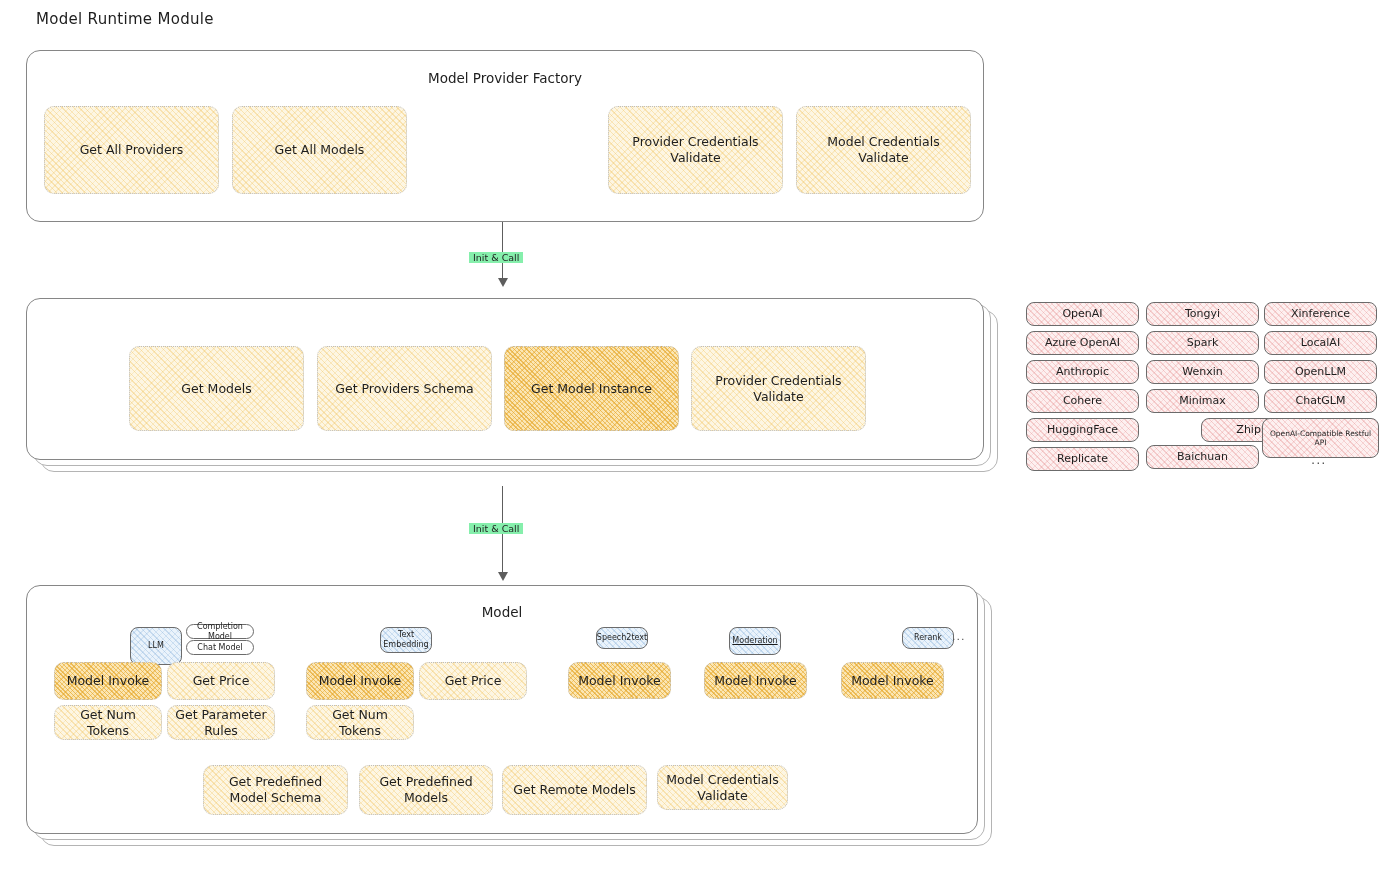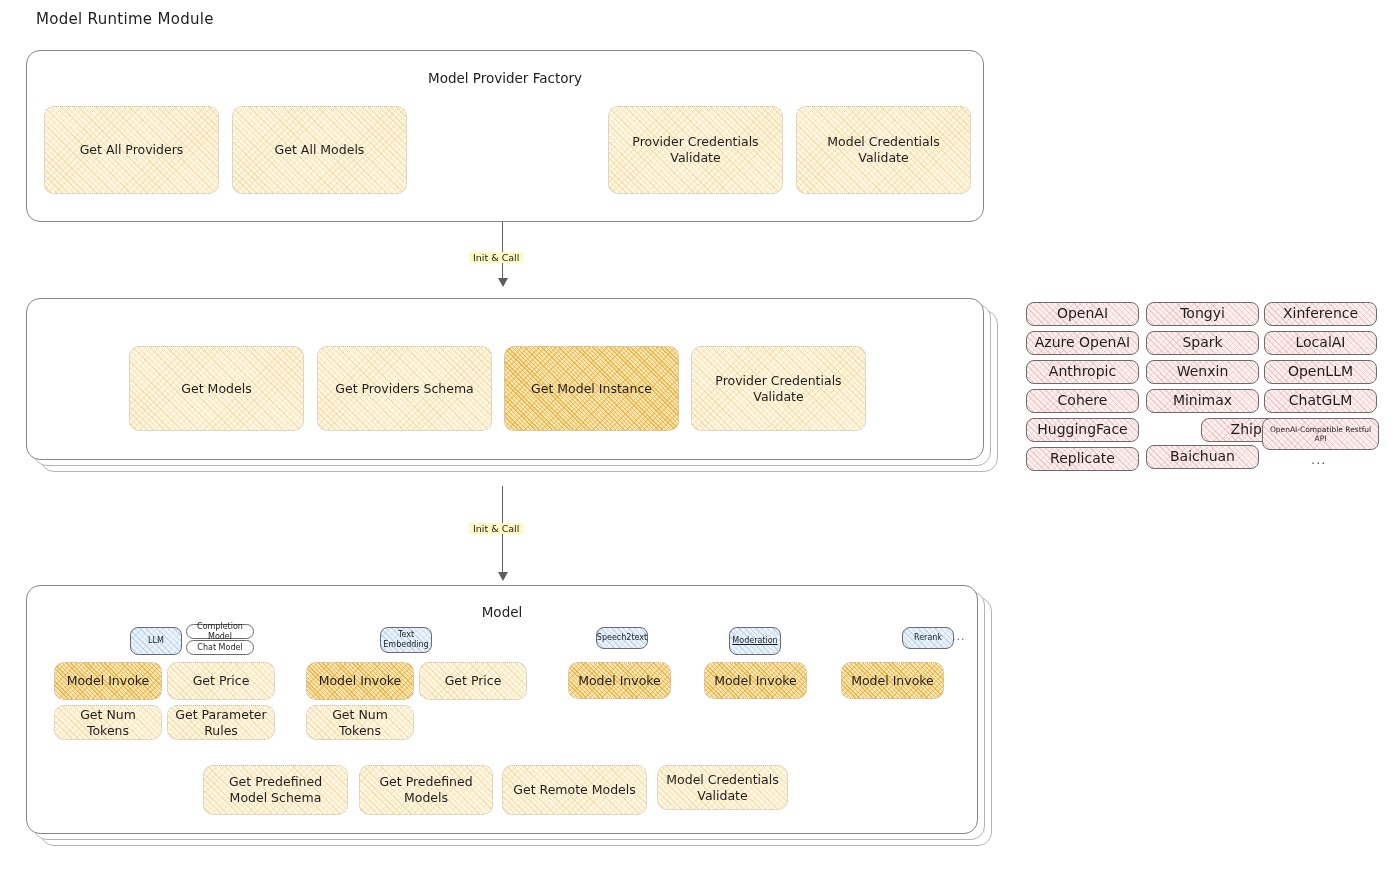--- a/index.html
+++ b/index.html
@@ -69,21 +69,21 @@
       repeating-linear-gradient(-45deg, rgba(228,163,32,.42) 0 1px, rgba(0,0,0,0) 1px 4px);
   }
   
   .n-pink{
     background-color:#fdf0f0;
     background-image:
       repeating-linear-gradient(45deg, rgba(224,120,120,.30) 0 1px, rgba(0,0,0,0) 1px 4px),
       repeating-linear-gradient(-45deg, rgba(224,120,120,.18) 0 1px, rgba(0,0,0,0) 1px 5px);
     border:1.1px solid #6b6b6b;
     border-radius:8px;
-    font-size:14px;
+    font-size:11px;
   }
   
   .n-blue{
     background-color:#eaf3fb;
     background-image:
       repeating-linear-gradient(45deg, rgba(110,160,210,.30) 0 1px, rgba(0,0,0,0) 1px 4px),
       repeating-linear-gradient(-45deg, rgba(110,160,210,.18) 0 1px, rgba(0,0,0,0) 1px 5px);
     border:1.1px solid #6b6b6b;
     border-radius:8px;
     font-size:8px;
@@ -104,21 +104,21 @@
   .arrow-head{
     position:absolute;
     width:0;height:0;
     border-left:5px solid transparent;
     border-right:5px solid transparent;
     border-top:9px solid #5d5d5d;
   }
   .arrow-label{
     position:absolute;
     font-size:9.5px;color:#1e1e1e;
-    background:#fef9c3;padding:0 4px;white-space:nowrap;
+    background:#86efac;padding:0 4px;white-space:nowrap;
   }
   .ellipsis{
     position:absolute;font-size:13px;color:#555;letter-spacing:1px;
   }
 </style>
 </head>
 <body>
 
 <div class="canvas">
 
@@ -158,34 +158,34 @@
     <div class="node n-pink" style="left:1146px;top:331px;width:113px;height:24px;">Spark</div>
     <div class="node n-pink" style="left:1146px;top:360px;width:113px;height:24px;">Wenxin</div>
     <div class="node n-pink" style="left:1146px;top:389px;width:113px;height:24px;">Minimax</div>
     <div class="node n-pink" style="left:1201px;top:418px;width:113px;height:24px;">ZhipuAI</div>
     <div class="node n-pink" style="left:1146px;top:445px;width:113px;height:24px;">Baichuan</div>
 
     <div class="node n-pink" style="left:1264px;top:302px;width:113px;height:24px;">Xinference</div>
     <div class="node n-pink" style="left:1264px;top:331px;width:113px;height:24px;">LocalAI</div>
     <div class="node n-pink" style="left:1264px;top:360px;width:113px;height:24px;">OpenLLM</div>
     <div class="node n-pink" style="left:1264px;top:389px;width:113px;height:24px;">ChatGLM</div>
-    <div class="node n-pink" style="left:1262px;top:418px;width:117px;height:32px;font-size:7.5px;">OpenAI-Compatible Restful API</div>
+    <div class="node n-pink" style="left:1262px;top:418px;width:117px;height:40px;font-size:7.5px;">OpenAI-Compatible Restful API</div>
     <div class="ellipsis" style="left:1311px;top:452px;">...</div>
   </div>
 
   <div class="arrow-line" style="left:502px;top:486px;height:92px;"></div>
   <div class="arrow-head" style="left:497.5px;top:572px;"></div>
   <div class="arrow-label" style="left:469px;top:523px;">Init &amp; Call</div>
 
   <div class="frame-ghost" style="left:40px;top:597px;width:952px;height:249px;"></div>
   <div class="frame-ghost" style="left:33px;top:591px;width:952px;height:249px;"></div>
   <div class="frame" style="left:26px;top:585px;width:952px;height:249px;"></div>
   <div class="frame-title" style="left:26px;top:604px;width:952px;">Model</div>
 
-  <div class="node n-blue" style="left:130px;top:627px;width:52px;height:28px;">LLM</div>
+  <div class="node n-blue" style="left:130px;top:627px;width:52px;height:38px;">LLM</div>
   <div class="node n-white" style="left:186px;top:624px;width:68px;height:15px;">Completion Model</div>
   <div class="node n-white" style="left:186px;top:640px;width:68px;height:15px;">Chat Model</div>
 
   <div class="node n-amber-strong" style="left:54px;top:662px;width:108px;height:38px;">Model Invoke</div>
   <div class="node n-amber" style="left:167px;top:662px;width:108px;height:38px;">Get Price</div>
   <div class="node n-amber" style="left:54px;top:705px;width:108px;height:35px;">Get Num Tokens</div>
   <div class="node n-amber" style="left:167px;top:705px;width:108px;height:35px;">Get Parameter Rules</div>
 
   <div class="node n-blue" style="left:380px;top:627px;width:52px;height:26px;">Text Embedding</div>
   <div class="node n-amber-strong" style="left:306px;top:662px;width:108px;height:38px;">Model Invoke</div>

